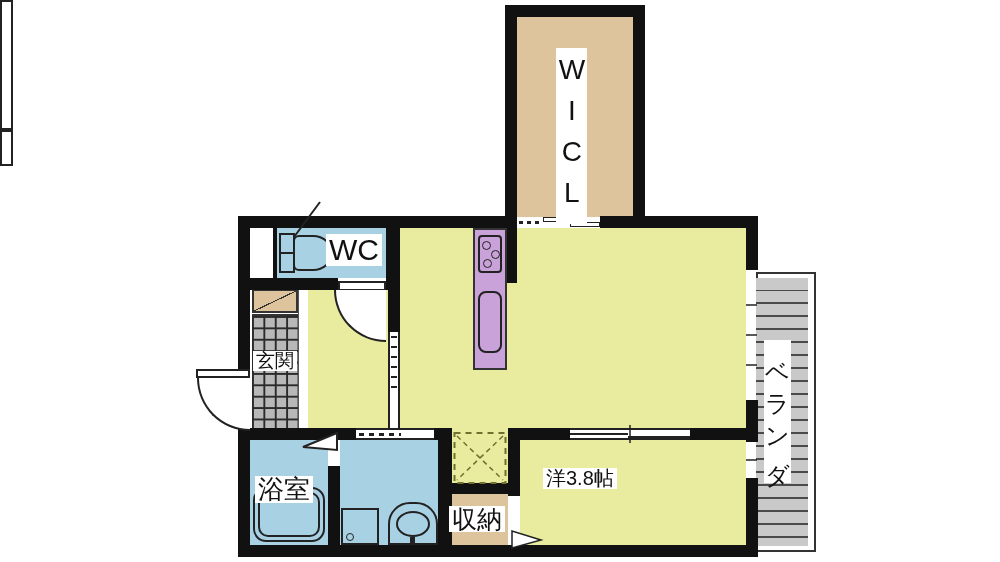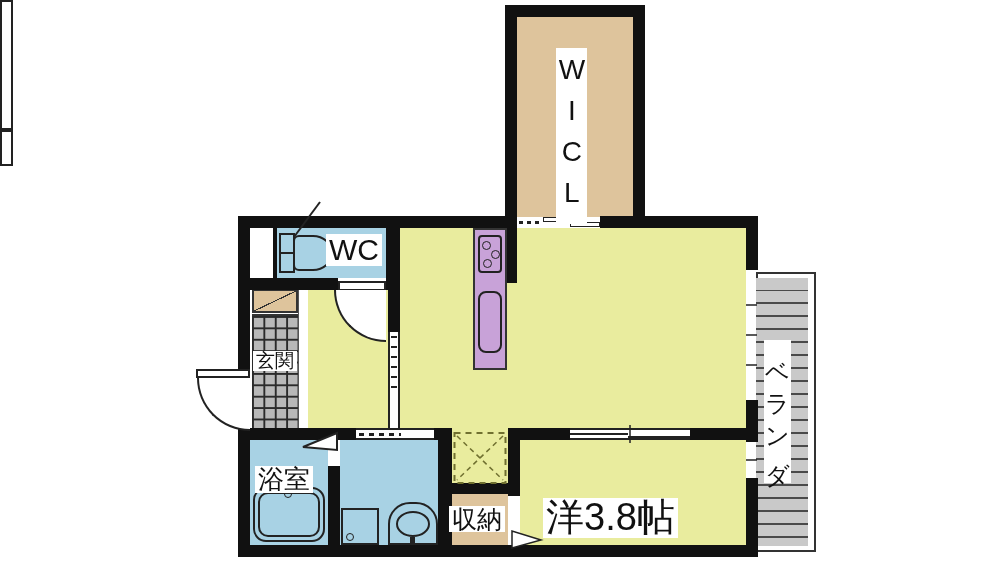--- a/index.html
+++ b/index.html
@@ -122,24 +122,24 @@
   
   .ver-out{left:756px;top:272px;width:60px;height:280px;border:2px solid #333;background:#fff;box-sizing:border-box;z-index:10;}
   .ver-deck{left:756px;top:278px;width:52px;height:268px;z-index:11;
       background:repeating-linear-gradient(180deg,transparent 0 11.5px,#4a4a4a 11.5px 13px),var(--vgray);}
 
   
   .l-note{left:244px;top:176px;font-size:21px;}
   .l-wc{left:326px;top:233px;font-size:30px;}
   .l-ldk{left:527px;top:301px;font-size:31px;}
   .l-genkan{left:253px;top:350px;font-size:19px;}
-  .l-bath{left:255px;top:464px;font-size:26px;}
+  .l-bath{left:255px;top:474px;font-size:26px;}
   .l-wash{left:350px;top:470px;font-size:27px;}
   .l-store{left:449px;top:505px;font-size:25px;}
-  .l-west{left:543px;top:496px;font-size:38px;}
+  .l-west{left:543px;top:467px;font-size:20px;}
   .l-wicl{left:556px;top:48px;font-size:28px;}
   .l-wicl span{letter-spacing:10px;padding:6px 1px;}
   .l-ver{left:764px;top:340px;font-size:24px;}
   .l-ver span{letter-spacing:6px;padding:5px 1px;}
 </style>
 </head>
 <body>
 
 <div id="plan">
 

